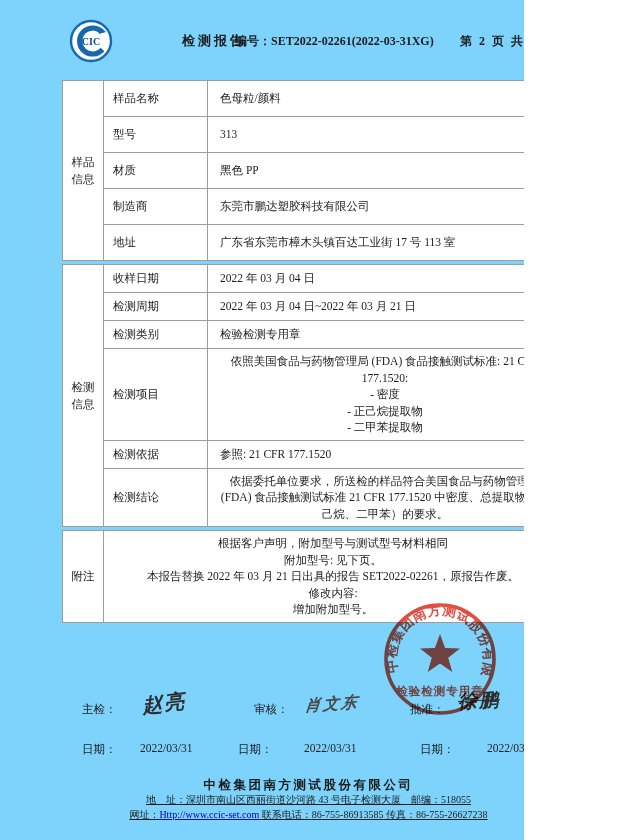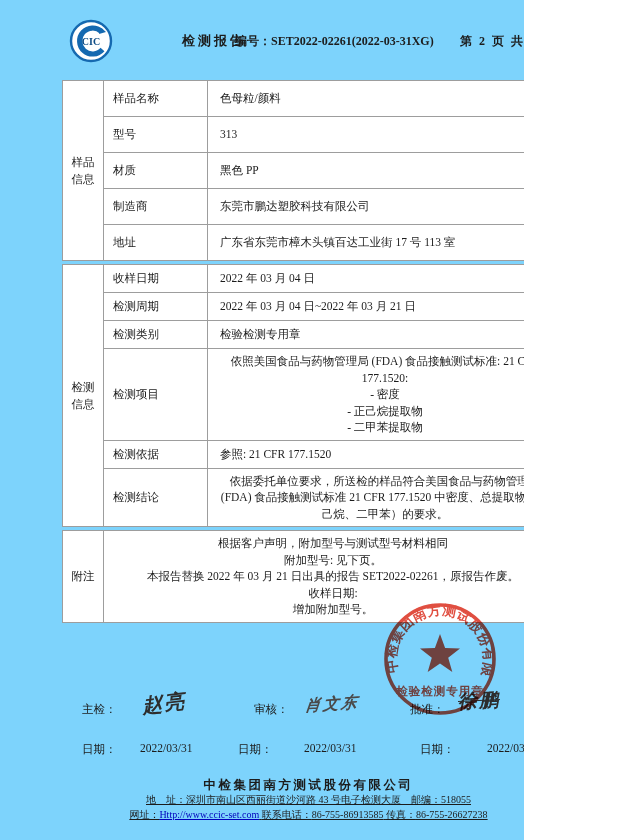--- a/index.html
+++ b/index.html
@@ -139,21 +139,21 @@
           <col class="c2">
           <col class="c3">
         </colgroup>
       <tbody>
           <tr>
         <td class="group">附注</td>
         <td class="val multi notes-cell" colspan="2">
           <div>根据客户声明，附加型号与测试型号材料相同</div>
           <div>附加型号: 见下页。</div>
           <div>本报告替换 2022 年 03 月 21 日出具的报告 SET2022-02261，原报告作废。</div>
-          <div>收样日期:</div>
+          <div>修改内容:</div>
           <div>增加附加型号。</div>
         </td>
       </tr>
     </tbody>
       </table>
 
   </div>
 
   <div class="sig-area">
     <span style="left:20px;  top:12px;">主检：</span>

